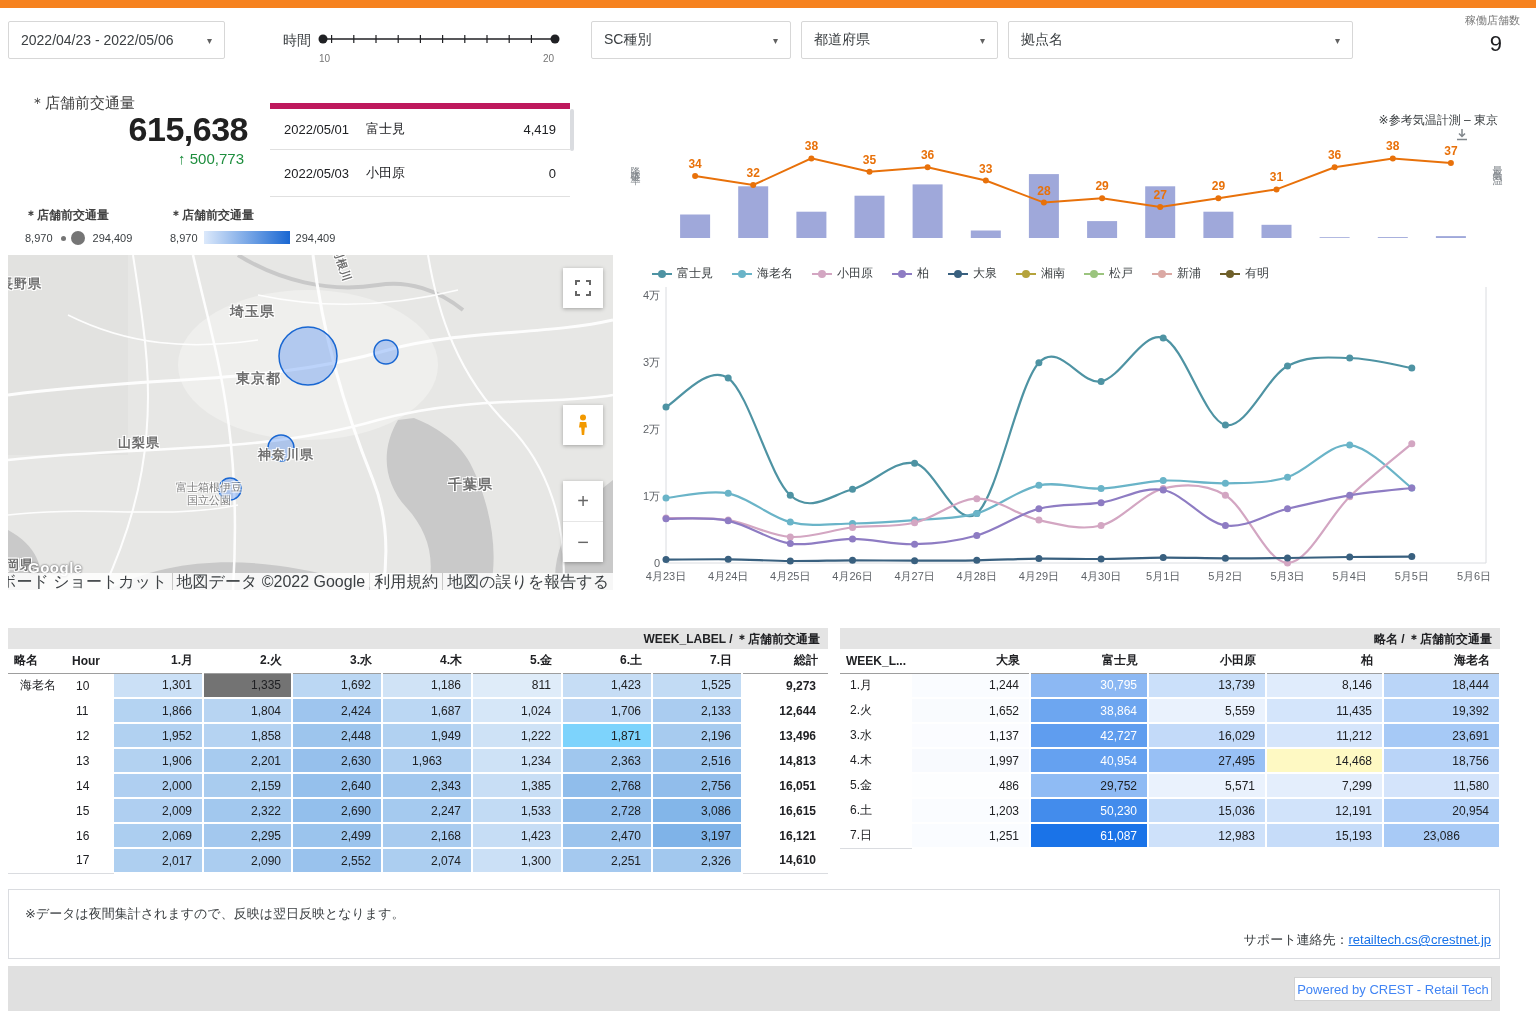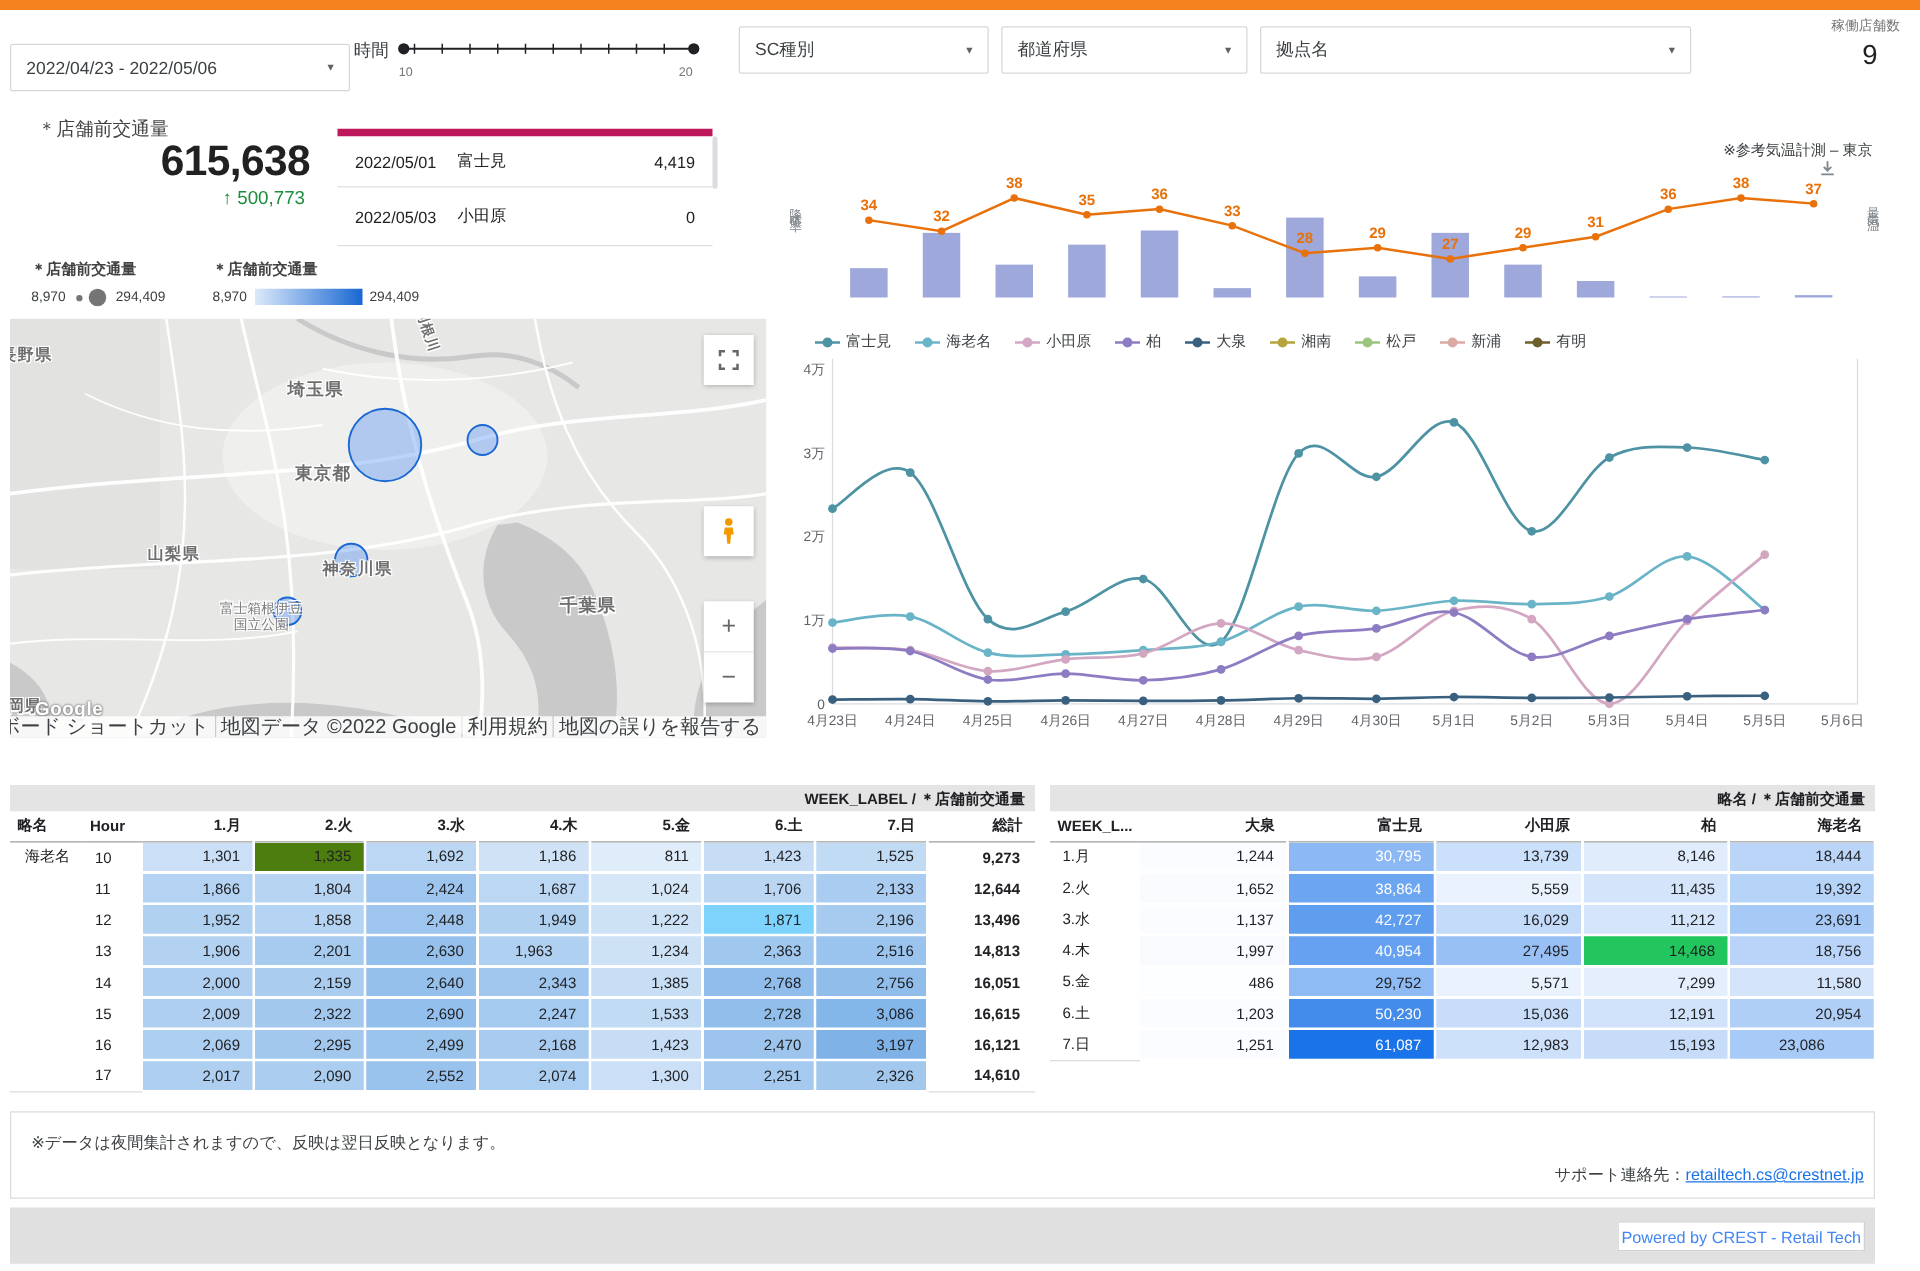--- a/index.html
+++ b/index.html
@@ -35,21 +35,21 @@
   td.total{font-weight:bold;padding-right:12px}
   td.gname{padding-left:12px}
   a{text-decoration:underline}
 </style>
 </head>
 <body>
 
 <div id="root">
   <div id="topbar" class="abs"></div>
 
-  <div class="select-box abs" style="left:8px;top:35px;width:272px">
+  <div class="select-box abs" style="left:8px;top:21px;width:217px">
     <span>2022/04/23 - 2022/05/06</span>
     <span class="caret">▾</span>
   </div>
 
   <div class="abs" style="left:283px;top:21px;width:300px;height:46px">
     <span style="position:absolute;left:0;top:11px;font-size:14px;color:#3c4043">時間</span>
     <svg width="250" height="34" style="position:absolute;left:32px;top:2px">
       <line x1="8" y1="16" x2="240" y2="16" stroke="#202124" stroke-width="1.6"></line>
       <line x1="16" y1="16" x2="234" y2="16" stroke="#202124" stroke-width="8" stroke-dasharray="1.2 21"></line>
       <circle cx="8" cy="16" r="4.5" fill="#202124"></circle>
@@ -425,21 +425,21 @@
             <th class="ar">6.土</th>
             <th class="ar">7.日</th>
             <th class="ar">総計</th>
           </tr>
         </thead>
         <tbody>
           <tr>
             <td class="al gname">海老名</td>
             <td class="al">10</td>
             <td class="ar hm" style="background: rgb(203, 224, 246);">1,301</td>
-            <td class="ar hm" style="background: #4d7c0f; margin-left: 16px;">1,335</td>
+            <td class="ar hm" style="background: #737373; margin-left: 16px;">1,335</td>
             <td class="ar hm" style="background: rgb(187, 215, 243);">1,692</td>
             <td class="ar hm" style="background: rgb(208, 227, 246);">1,186</td>
             <td class="ar hm" style="background: rgb(223, 236, 249);">811</td>
             <td class="ar hm" style="background: rgb(198, 221, 245);">1,423</td>
             <td class="ar hm" style="background: rgb(194, 219, 244);">1,525</td>
             <td class="ar total">9,273</td>
           </tr>
           <tr>
             <td class="al gname"></td>
             <td class="al">11</td>
@@ -572,21 +572,21 @@
             <td class="ar hm" style="background: rgb(95, 157, 239); color: rgb(255, 255, 255);">42,727</td>
             <td class="ar hm" style="background: rgb(195, 218, 249);">16,029</td>
             <td class="ar hm" style="background: rgb(213, 229, 251);">11,212</td>
             <td class="ar hm" style="background: rgb(166, 201, 246);">23,691</td>
           </tr>
           <tr>
             <td class="al">4.木</td>
             <td class="ar hm" style="background: rgb(248, 250, 254);">1,997</td>
             <td class="ar hm" style="background: rgb(101, 161, 240); color: rgb(255, 255, 255);">40,954</td>
             <td class="ar hm" style="background: rgb(152, 192, 245);">27,495</td>
-            <td class="ar hm" style="background: #22c55e;">14,468</td>
+            <td class="ar hm" style="background: #fef9c3;">14,468</td>
             <td class="ar hm" style="background: rgb(185, 212, 248);">18,756</td>
           </tr>
           <tr>
             <td class="al">5.金</td>
             <td class="ar hm" style="background: rgb(253, 254, 255);">486</td>
             <td class="ar hm" style="background: rgb(143, 187, 244);">29,752</td>
             <td class="ar hm" style="background: rgb(234, 242, 253);">5,571</td>
             <td class="ar hm" style="background: rgb(228, 238, 252);">7,299</td>
             <td class="ar hm" style="background: rgb(212, 228, 251);">11,580</td>
           </tr>

